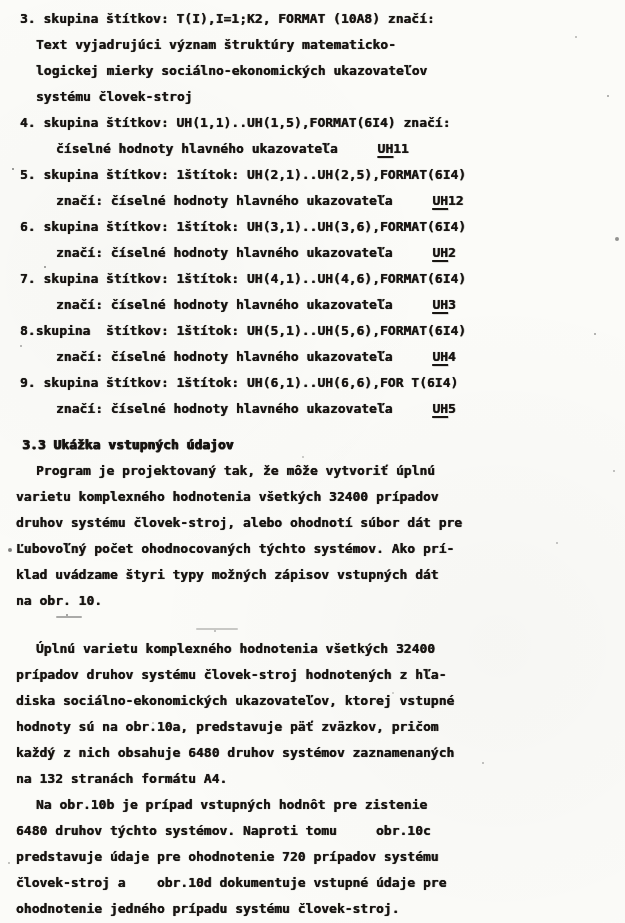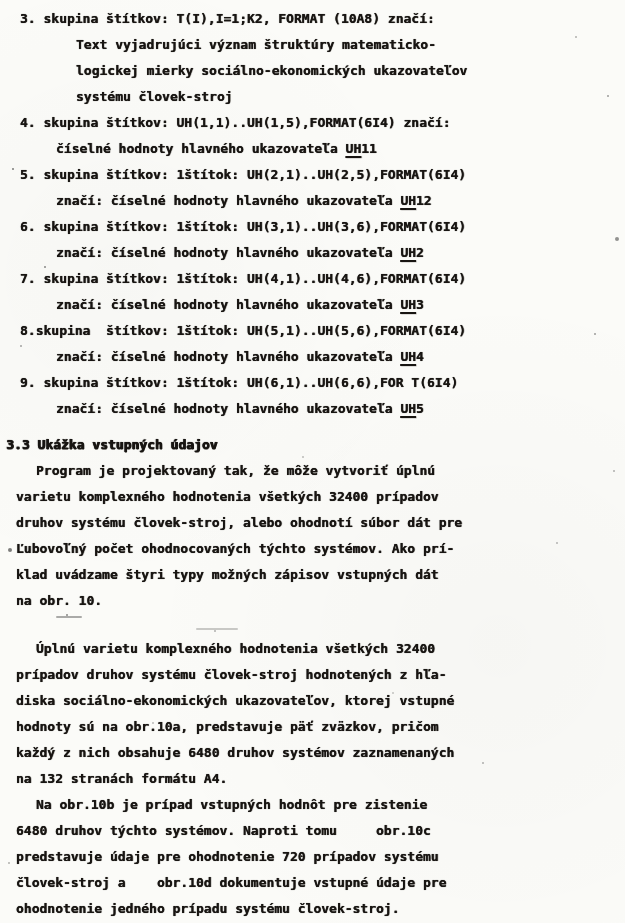--- a/index.html
+++ b/index.html
@@ -23,32 +23,33 @@
     font-size: 13px;
     line-height: 26px;
     font-weight: 700;
     color: #181512;
     white-space: pre;
     text-shadow: 0 0 0.7px rgba(10,8,5,0.9), 0.6px 0.4px 0 rgba(40,35,30,0.35);
   }
   .line { min-height: 26px; }
   
   .item { margin-left: 20px; }   
-  .c3   { margin-left: 76px; }   
+  .c3   { margin-left: 36px; }   
   .c2   { margin-left: 56px; }   
-  .head { margin-left: 6px;  }   
+  .head { margin-left: 22px;  }   
   .pf   { margin-left: 36px; }   
   .body { margin-left: 16px;  }   
   .bold {
     text-shadow: 0.9px 0 0 currentColor, 0 0 1px rgba(0,0,0,0.85), 0.5px 0.5px 0 rgba(30,25,20,0.5);
   }
   .u {
     text-decoration: underline;
     text-decoration-thickness: 2px;
     text-underline-offset: 3px;
+    margin-left: 32px;
   }
   
   .specks {
     position: absolute;
     top: 0; left: 0;
     width: 2px; height: 2px;
     border-radius: 50%;
     background: transparent;
     pointer-events: none;
     box-shadow:

